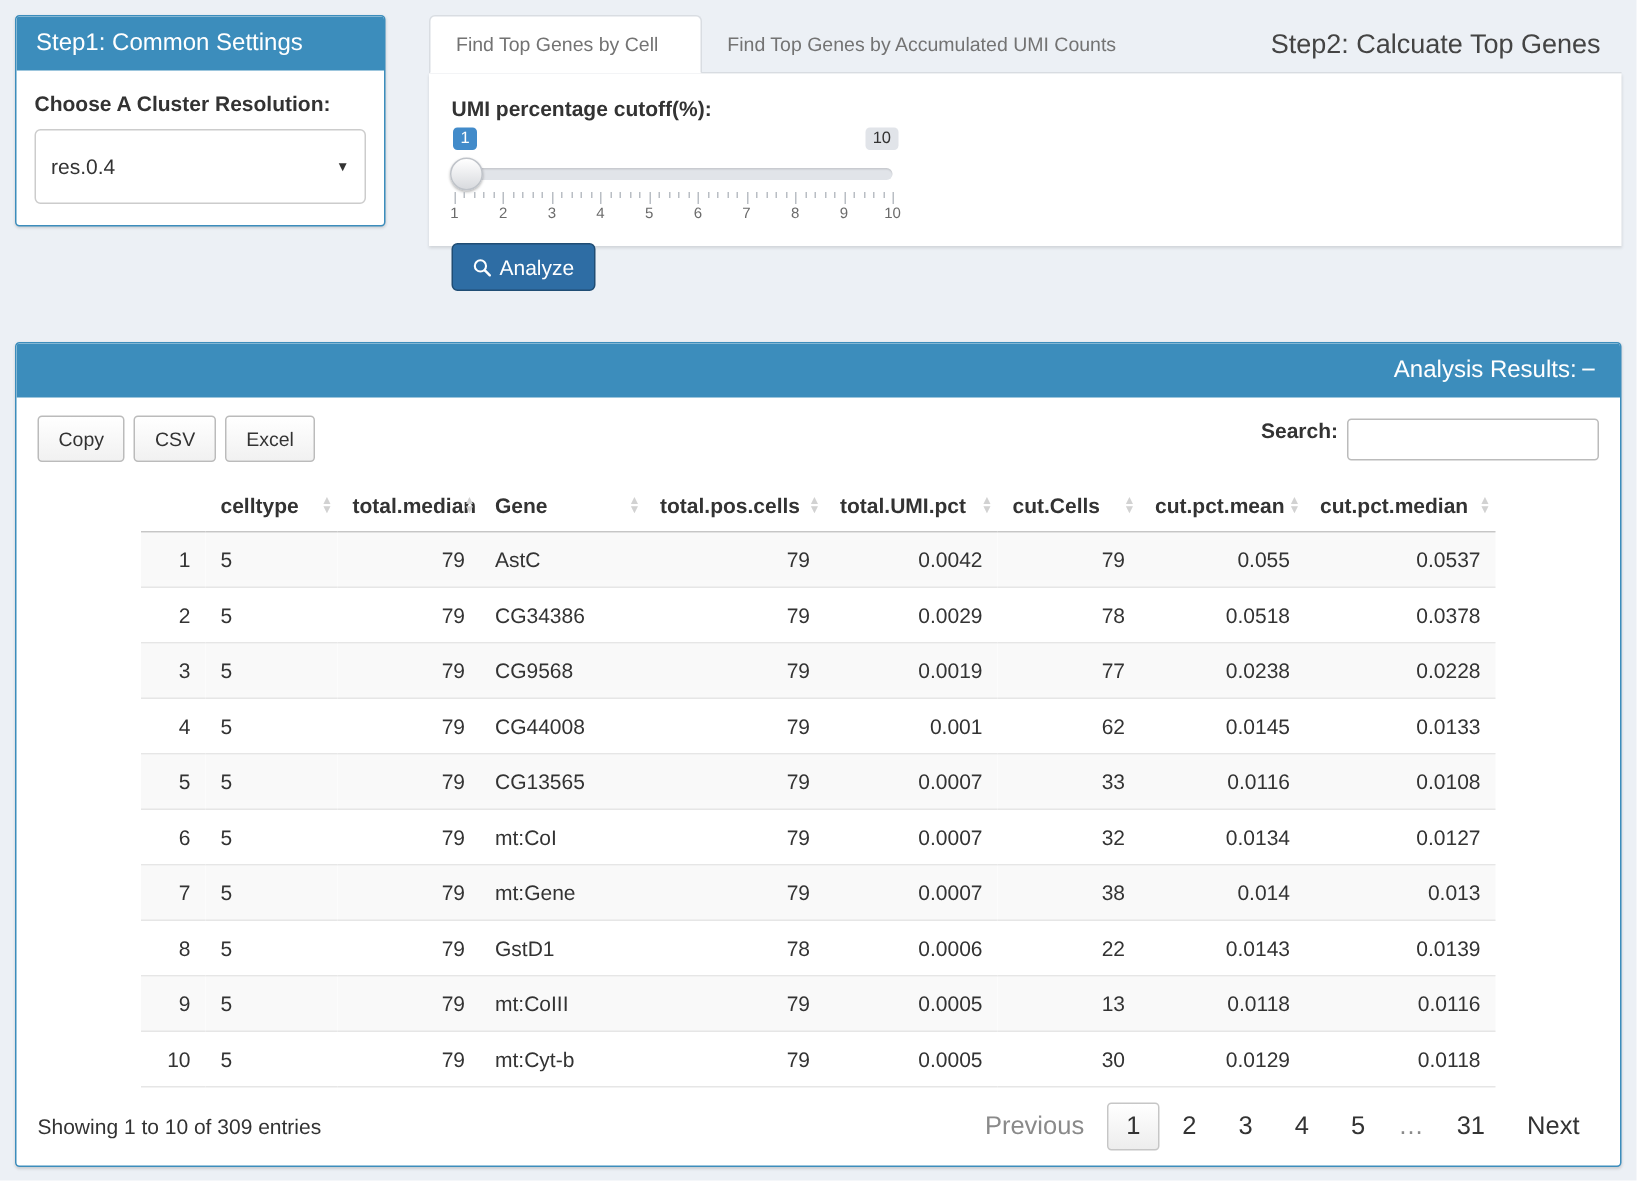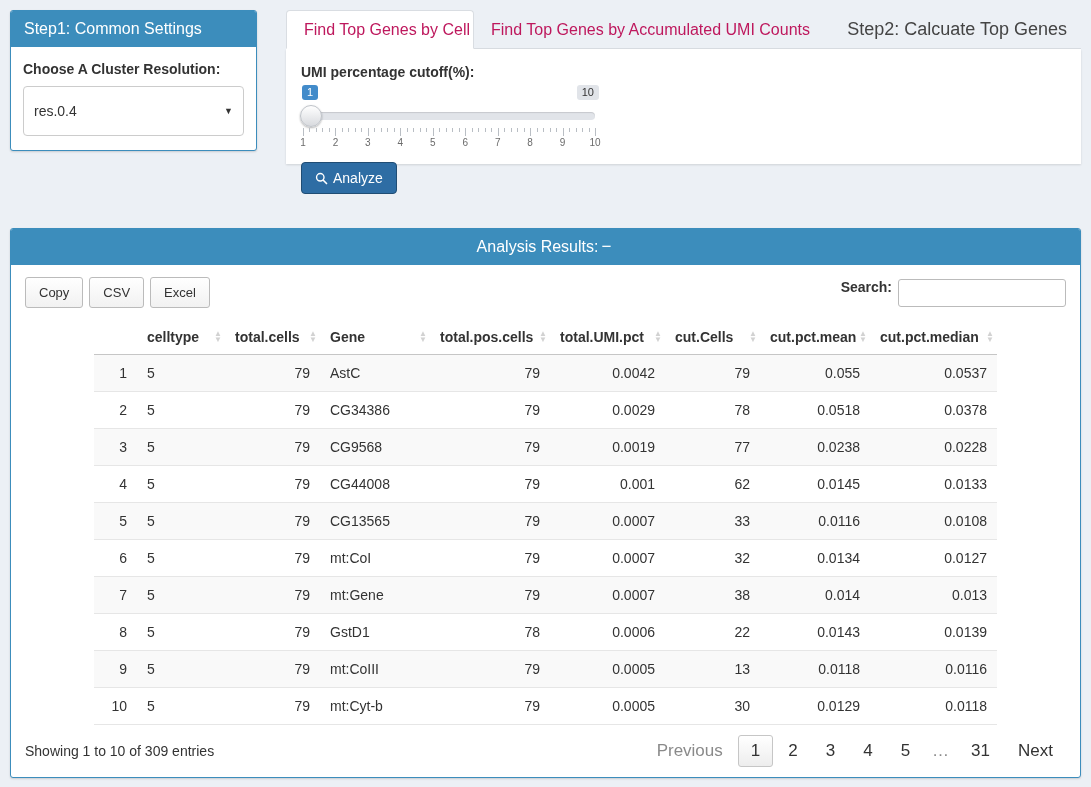--- a/index.html
+++ b/index.html
@@ -25,21 +25,21 @@
     padding: 7px 10px; display: flex; justify-content: space-between; align-items: center;
     cursor: pointer; height: 50px;
   }
   .select .caret { font-size: 9px; color: #333; }
   .select .caret::before { content: "▼"; }
 
   
   #step2 { position: absolute; left: 286px; top: 10px; width: 795px; }
   .tab-row { display: flex; align-items: stretch; height: 39px; border-bottom: 1px solid #d9dde2; }
   .tab {
-    padding: 11px 3px 0 17px; font-size: 16px; color: #be185d; cursor: pointer;
+    padding: 11px 28px 0 17px; font-size: 13px; color: #737373; cursor: pointer;
     line-height: 17px; white-space: nowrap;
   }
   .tab.active {
     background: #fff; border: 1px solid #d9dde2; border-bottom: 1px solid #fff;
     border-radius: 4px 4px 0 0; margin-bottom: -1px; padding-top: 10px;
   }
   .tab-title { margin-left: auto; font-size: 18px; color: #444; line-height: 38px; padding-right: 14px; white-space: nowrap; }
   .tab-body { background: #fff; padding: 15px 15px 13px 15px; box-shadow: 0 1px 2px rgba(0,0,0,0.12); height: 115px; }
 
   
@@ -68,21 +68,21 @@
   .tick-label { position: absolute; top: 9px; transform: translateX(-50%); font-size: 10px; color: #6b6b6b; }
 
   .btn-analyze {
     margin-top: 14px; display: inline-flex; align-items: center; gap: 5px;
     background: #2e6da4; border: 1px solid #204d74; color: #fff; font-size: 14px;
     padding: 7px 13px; border-radius: 4px; font-family: inherit; cursor: pointer;
   }
 
   
   #results { left: 10px; top: 228px; width: 1071px; border: 1px solid #3c8dbc; }
-  .results-header { display: flex; justify-content: center; align-items: center; }
+  .results-header { display: flex; justify-content: flex-end; align-items: center; }
   .collapse-btn { cursor: pointer; font-size: 17px; padding: 0 3px; line-height: 18px; }
   .results-body { padding: 12px 14px 10px 14px; }
 
   .toolbar { display: flex; justify-content: space-between; align-items: center; }
   .btn-group { display: flex; gap: 6px; }
   .dt-button {
     font-family: inherit; font-size: 13px; color: #333;
     background: linear-gradient(#ffffff, #f1f1f1); border: 1px solid #bbb;
     border-radius: 3px; padding: 7px 13px; cursor: pointer;
   }
@@ -239,21 +239,21 @@
         <div class="search-wrap">
           <label>Search:</label>
           <input type="text" value="" style="">
         </div>
       </div>
       <table id="results-table">
         <thead>
             <tr id="table-head-row">
               <th class="c0"><span></span></th>
               <th class="c1"><span>celltype</span><span class="sort-icons"></span></th>
-              <th class="c2"><span>total.cells</span><span class="sort-icons"></span></th>
+              <th class="c2"><span>total.median</span><span class="sort-icons"></span></th>
               <th class="c3"><span>Gene</span><span class="sort-icons"></span></th>
               <th class="c4"><span>total.pos.cells</span><span class="sort-icons"></span></th>
               <th class="c5"><span>total.UMI.pct</span><span class="sort-icons"></span></th>
               <th class="c6"><span>cut.Cells</span><span class="sort-icons"></span></th>
               <th class="c7"><span>cut.pct.mean</span><span class="sort-icons"></span></th>
               <th class="c8"><span>cut.pct.median</span><span class="sort-icons"></span></th>
             </tr>
           </thead>
         <tbody id="table-body">
             <tr>

